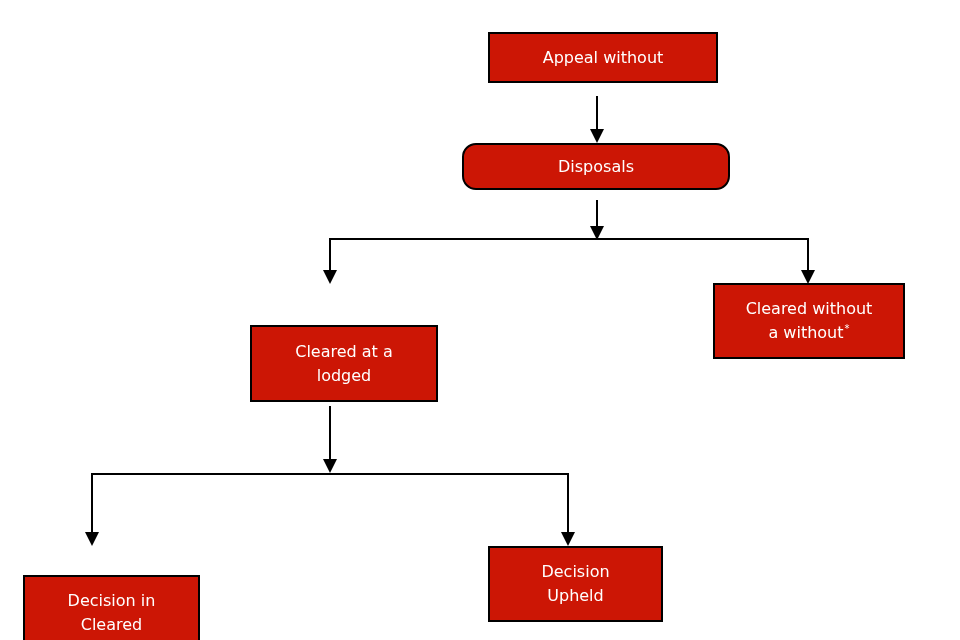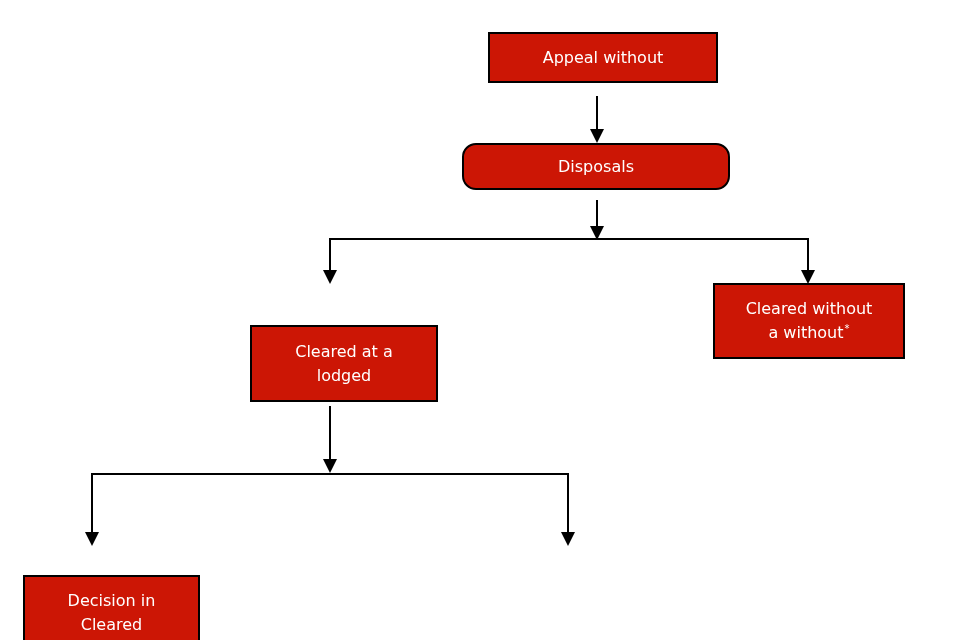--- a/index.html
+++ b/index.html
@@ -78,20 +78,24 @@
     <div class="nline">
       <span>a without</span><sup class="fn">*</sup>
     </div>
   </div>
 
   <div class="node" style="left:23px; top:546px; width:177px; height:76px;margin-top:29px;">
     <div class="nline">Decision in</div>
     <div class="nline">Cleared</div>
   </div>
 
+  <div class="node" style="left:488px; top:546px; width:175px; height:76px;">
+    <div class="nline">Decision</div>
+    <div class="nline">Upheld</div>
+  </div>
 
   <div class="vline" style="left:596px; top:96px; height:33px;"></div>
   <div class="arrow-down" style="left:590px; top:129px;"></div>
 
   <div class="vline" style="left:596px; top:200px; height:26px;"></div>
   <div class="arrow-down" style="left:590px; top:226px;"></div>
   <div class="hline" style="left:329px; top:238px; width:480px;"></div>
 
   <div class="vline" style="left:329px; top:240px; height:30px;"></div>
   <div class="arrow-down" style="left:323px; top:270px;"></div>

